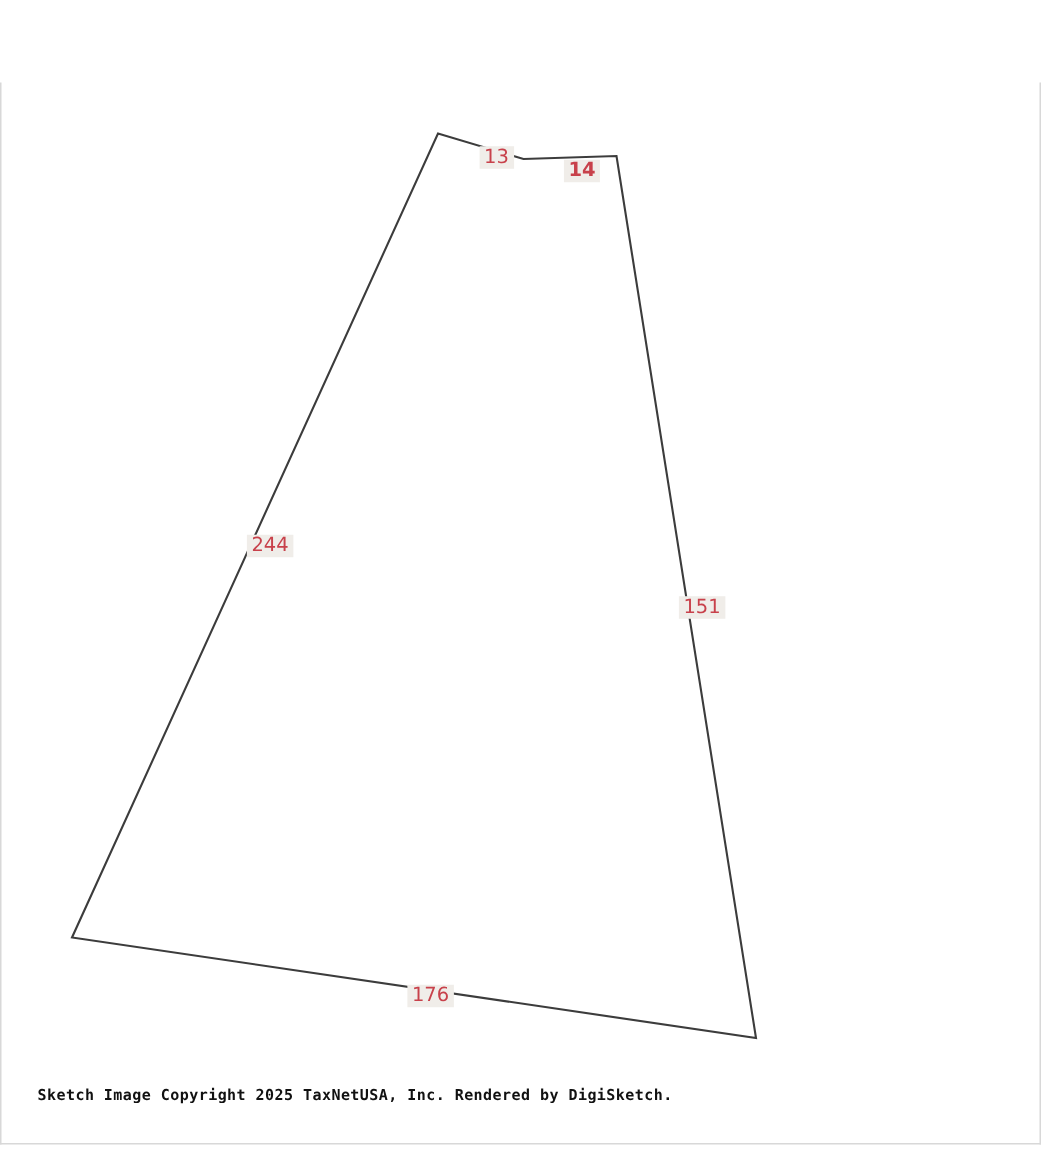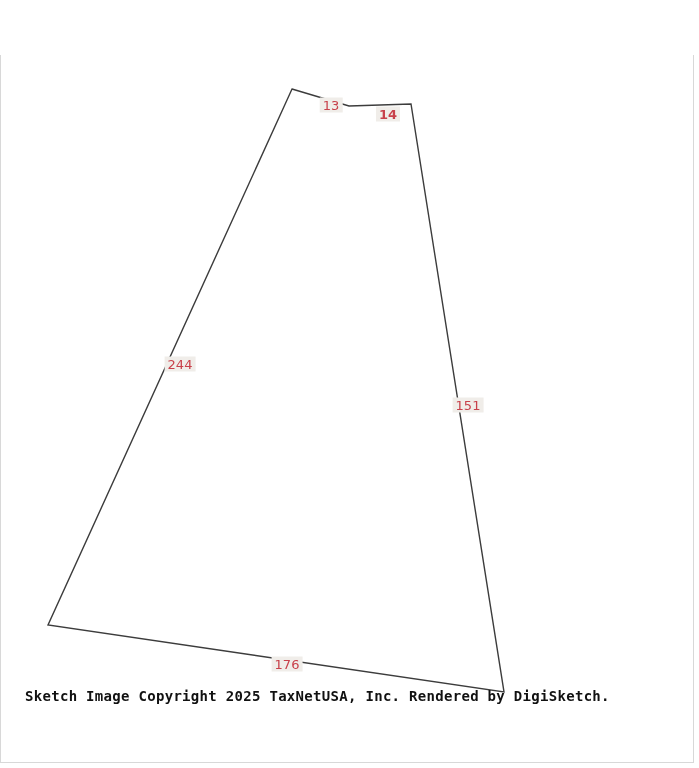--- a/index.html
+++ b/index.html
@@ -68,23 +68,23 @@
     font-family: "DejaVu Sans", sans-serif;
     font-size: 13px;
     line-height: 15px;
     padding: 0 3px;
     white-space: nowrap;
   }
   
   .footer {
     position: absolute;
     left: 25px;
-    top: 690px;
+    top: 724px;
     font-family: "DejaVu Sans Mono", monospace;
-    font-size: 14px;
+    font-size: 10px;
     font-weight: bold;
     line-height: 13px;
     color: #111111;
     letter-spacing: 0.3px;
   }
   .footer div { white-space: nowrap; }
 </style>
 </head>
 <body>
 

